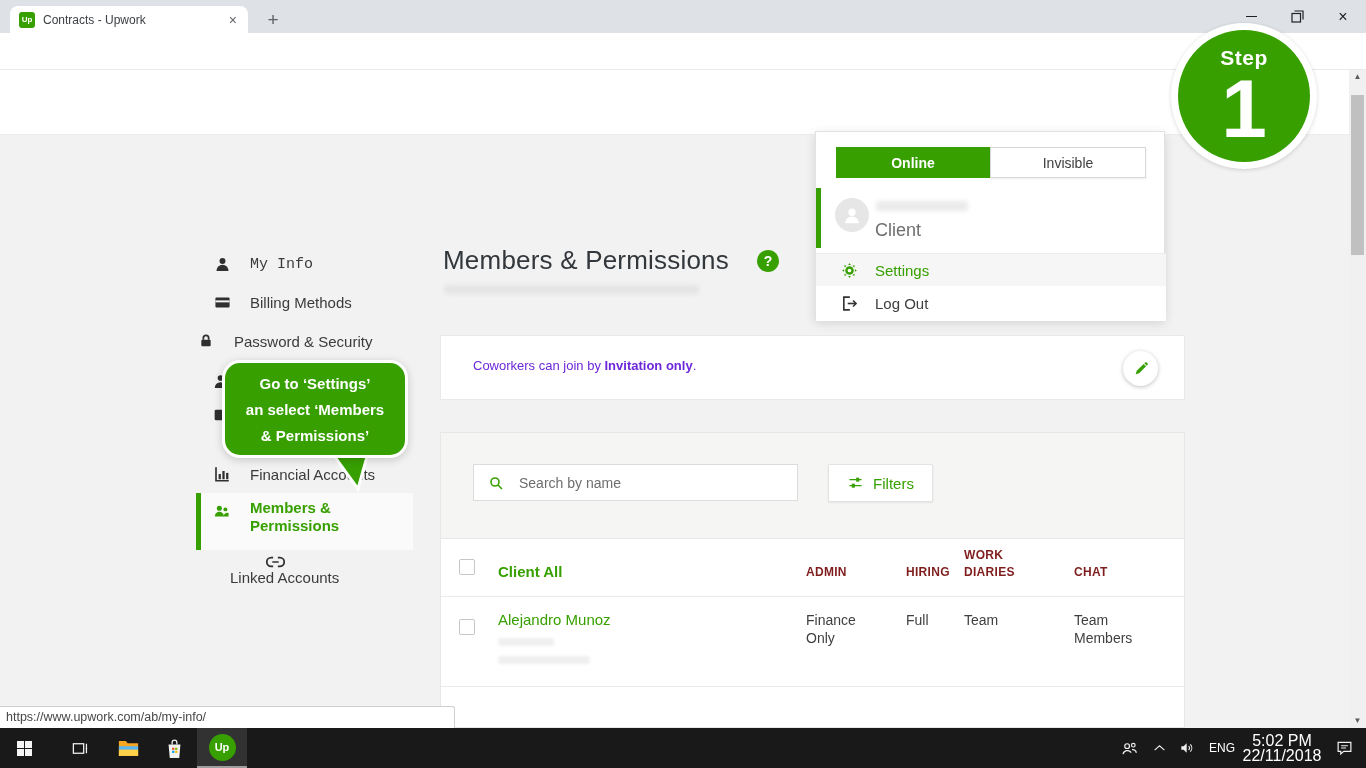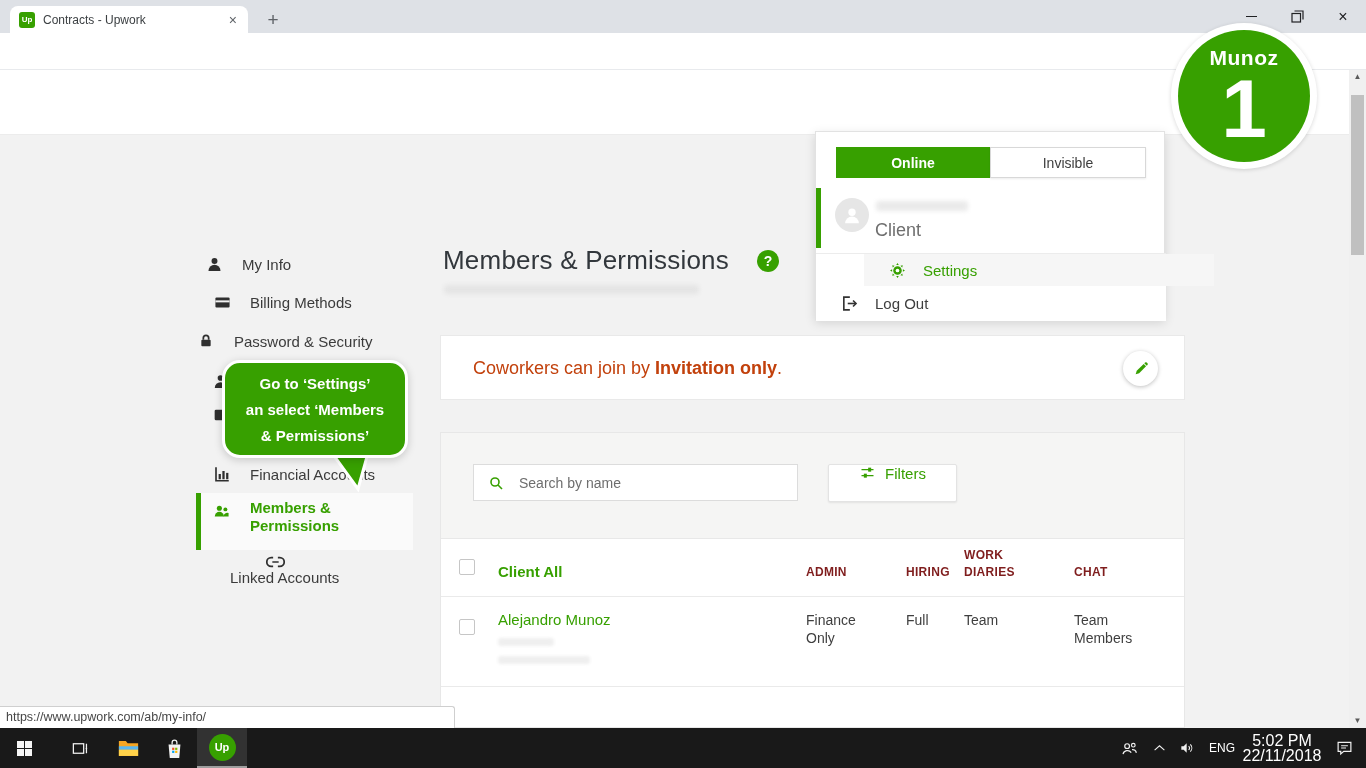--- a/index.html
+++ b/index.html
@@ -50,21 +50,21 @@
   .account-menu { left:815px; top:131px; width:350px; height:189px; background:#fff; border:1px solid #e2e2e2; box-shadow:0 3px 10px rgba(0,0,0,0.13); z-index:50; }
   .toggle { position:absolute; left:20px; top:15px; width:310px; height:31px; display:flex; }
   .toggle-online { flex:1; background:#37a000; color:#fff; font-size:14px; font-weight:bold; display:flex; align-items:center; justify-content:center; }
   .toggle-invisible { flex:1; background:#fff; border:1px solid #d8d8d8; color:#3e3e3e; font-size:14px; display:flex; align-items:center; justify-content:center; box-shadow:0 1px 2px rgba(0,0,0,0.08); }
   .client-row { position:absolute; left:0; top:56px; width:350px; height:64px; }
   .client-accent { position:absolute; left:0; top:0; width:5px; height:60px; background:#37a000; }
   .client-avatar { position:absolute; left:19px; top:10px; width:34px; height:34px; border-radius:50%; background:#e6e6e6; display:flex; align-items:center; justify-content:center; }
   .client-name-blur { position:absolute; left:60px; top:13px; width:92px; height:10px; background:#eaeaea; border-radius:3px; filter:blur(2px); }
   .client-label { position:absolute; left:59px; top:32px; font-size:18px; color:#6f6f6f; }
   .menu-sep { position:absolute; left:0; top:121px; width:350px; height:1px; background:#ececec; }
-  .settings-row { position:absolute; left:0; top:122px; width:350px; height:32px; background:#f6f6f6; display:flex; align-items:center;margin-left:48px; }
+  .settings-row { position:absolute; left:0; top:122px; width:350px; height:32px; background:#f6f6f6; display:flex; align-items:center; }
   .logout-row { position:absolute; left:0; top:154px; width:350px; height:35px; background:#fff; display:flex; align-items:center; }
   .menu-ic { margin-left:24px; width:18px; display:flex; justify-content:center; }
   .settings-label { margin-left:17px; font-size:15px; color:#37a000; }
   .logout-label { margin-left:17px; font-size:15px; color:#3e3e3e; }
 
   
   .step-badge { left:1171px; top:23px; width:146px; height:146px; border-radius:50%; background:#fff; z-index:100; display:flex; align-items:center; justify-content:center; box-shadow:0 1px 4px rgba(0,0,0,0.15); }
   .step-inner { width:132px; height:132px; border-radius:50%; background:#37a000; color:#fff; text-align:center; }
   .step-word { font-size:21px; font-weight:bold; letter-spacing:0.5px; margin-top:16px; }
   .step-num { font-size:82px; font-weight:bold; line-height:78px; }
@@ -82,29 +82,29 @@
   .partial-ic { position:absolute; left:212px; width:14px; height:15px; overflow:hidden; }
 
   .coach-tail { position:absolute; left:328px; top:318px; z-index:40; }
   .coach-tip { position:absolute; left:222px; top:225px; width:186px; height:98px; background:#37a000; border:3px solid #fff; border-radius:18px; z-index:41; color:#fff; text-align:center; font-size:15px; font-weight:bold; line-height:26px; padding-top:8px; box-shadow:0 2px 8px rgba(0,0,0,0.18); }
 
   .page-title { position:absolute; left:443px; top:110px; font-size:26px; font-weight:500; color:#32373c; letter-spacing:0.2px; }
   .title-help { position:absolute; left:757px; top:115px; width:22px; height:22px; border-radius:50%; background:#37a000; color:#fff; font-size:14px; font-weight:bold; text-align:center; line-height:22px; }
   .title-blur { position:absolute; left:444px; top:150px; width:255px; height:9px; background:#e4e4e4; border-radius:4px; filter:blur(2px); }
 
   .invite-card { position:absolute; left:440px; top:200px; width:745px; height:65px; background:#fff; border:1px solid #e9e9e9; }
-  .invite-text { position:absolute; left:32px; top:22px; font-size:18px; color:#c2410c; }
+  .invite-text { position:absolute; left:32px; top:22px; font-size:13px; color:#6d28d9; }
   .edit-btn { position:absolute; left:682px; top:15px; width:35px; height:35px; border-radius:50%; background:#fff; box-shadow:0 1px 4px rgba(0,0,0,0.25); display:flex; align-items:center; justify-content:center; }
 
   .members-card { position:absolute; left:440px; top:297px; width:745px; height:296px; background:#fff; border:1px solid #e7e7e7; overflow:hidden; }
   .card-top { position:absolute; left:0; top:0; width:745px; height:106px; background:#f5f5f4; border-bottom:1px solid #e8e8e8; }
   .search-box { position:absolute; left:32px; top:31px; width:325px; height:37px; background:#fff; border:1px solid #dcdcdc; display:flex; align-items:center; padding:0 14px; }
   .search-box input { border:none; outline:none; font-size:14px; color:#404040; width:230px; margin-left:15px; font-family:"Liberation Sans",sans-serif; }
   .search-box input::placeholder { color:#6e6e6e; opacity:1; }
-  .filters-btn { position:absolute; left:387px; top:31px; width:129px; height:38px; background:#fff; border:1px solid #e3e3e3; border-radius:2px; box-shadow:0 1px 2px rgba(0,0,0,0.08); display:flex; justify-content:center; gap:9px; }
+  .filters-btn { position:absolute; left:387px; top:31px; width:105px; height:38px; background:#fff; border:1px solid #e3e3e3; border-radius:2px; box-shadow:0 1px 2px rgba(0,0,0,0.08); display:flex; align-items:center; justify-content:center; gap:9px; }
   .filters-label { font-size:15px; font-weight:500; color:#37a000; }
 
   .checkbox { position:absolute; width:16px; height:16px; border:1px solid #c6c6c6; border-radius:2px; background:#fff; }
   .thead { position:absolute; left:0; top:106px; width:745px; height:57px; background:#fff; }
   .select-all { position:absolute; left:57px; top:24px; font-size:15px; font-weight:bold; color:#37a000; }
   .col-h { position:absolute; font-size:12px; font-weight:bold; color:#7f1d1d; letter-spacing:0.3px; line-height:17px; }
   .trow { position:absolute; left:0; top:163px; width:745px; height:90px; background:#fff; border-top:1px solid #eaeaea; }
   .row-name { position:absolute; left:57px; top:14px; font-size:15px; font-weight:500; color:#37a000; }
   .cell { position:absolute; top:14px; font-size:14px; color:#3f3f3f; line-height:18px; }
   .name-blur { position:absolute; background:#efefef; border-radius:3px; filter:blur(1.5px); }
@@ -212,21 +212,21 @@
     <div class="avatar-btn">
       <svg width="22" height="22" viewBox="0 0 24 24" fill="#fff">
           <circle cx="12" cy="9" r="4"></circle>
           <path d="M4.5 21a7.5 7.5 0 0 1 15 0z"></path>
         </svg>
     </div>
   </div>
 
   <div class="abs page">
 
-    <div class="side-item" style="left:204px; top:121px;">
+    <div class="side-item" style="left:212px; top:121px;font-family:Liberation Mono, monospace;">
       <span class="side-ic">
           <svg width="17" height="17" viewBox="0 0 24 24" fill="#2f2f2f">
             <circle cx="12" cy="7" r="4.2"></circle>
             <path d="M3.5 21a8.5 8.5 0 0 1 17 0z"></path>
           </svg>
         </span>
       <span class="side-label">My Info</span>
     </div>
     <div class="side-item" style="left:212px; top:159px;">
       <span class="side-ic">
@@ -389,21 +389,21 @@
   </div>
 
   <div class="abs scrollbar">
     <div class="sb-arrow" style="top:0;">▲</div>
     <div class="sb-thumb"></div>
     <div class="sb-arrow" style="bottom:0;">▼</div>
   </div>
 
   <div class="abs step-badge">
     <div class="step-inner">
-      <div class="step-word">Munoz</div>
+      <div class="step-word">Step</div>
       <div class="step-num">1</div>
     </div>
   </div>
 
   <div class="abs status-tip">https://www.upwork.com/ab/my-info/</div>
 
   <div class="abs taskbar">
     <div class="tb-btn tb-start">
       <span class="win-logo">
           <i></i>

